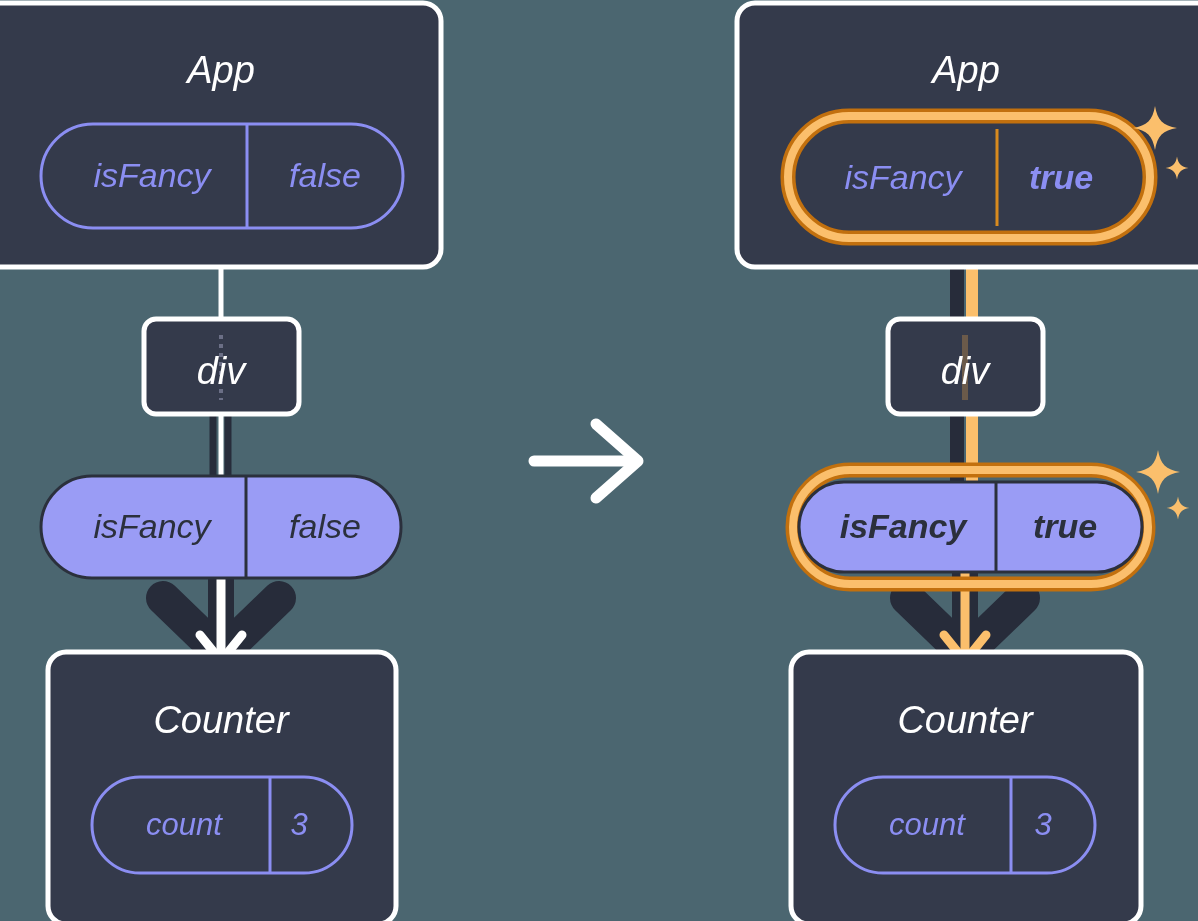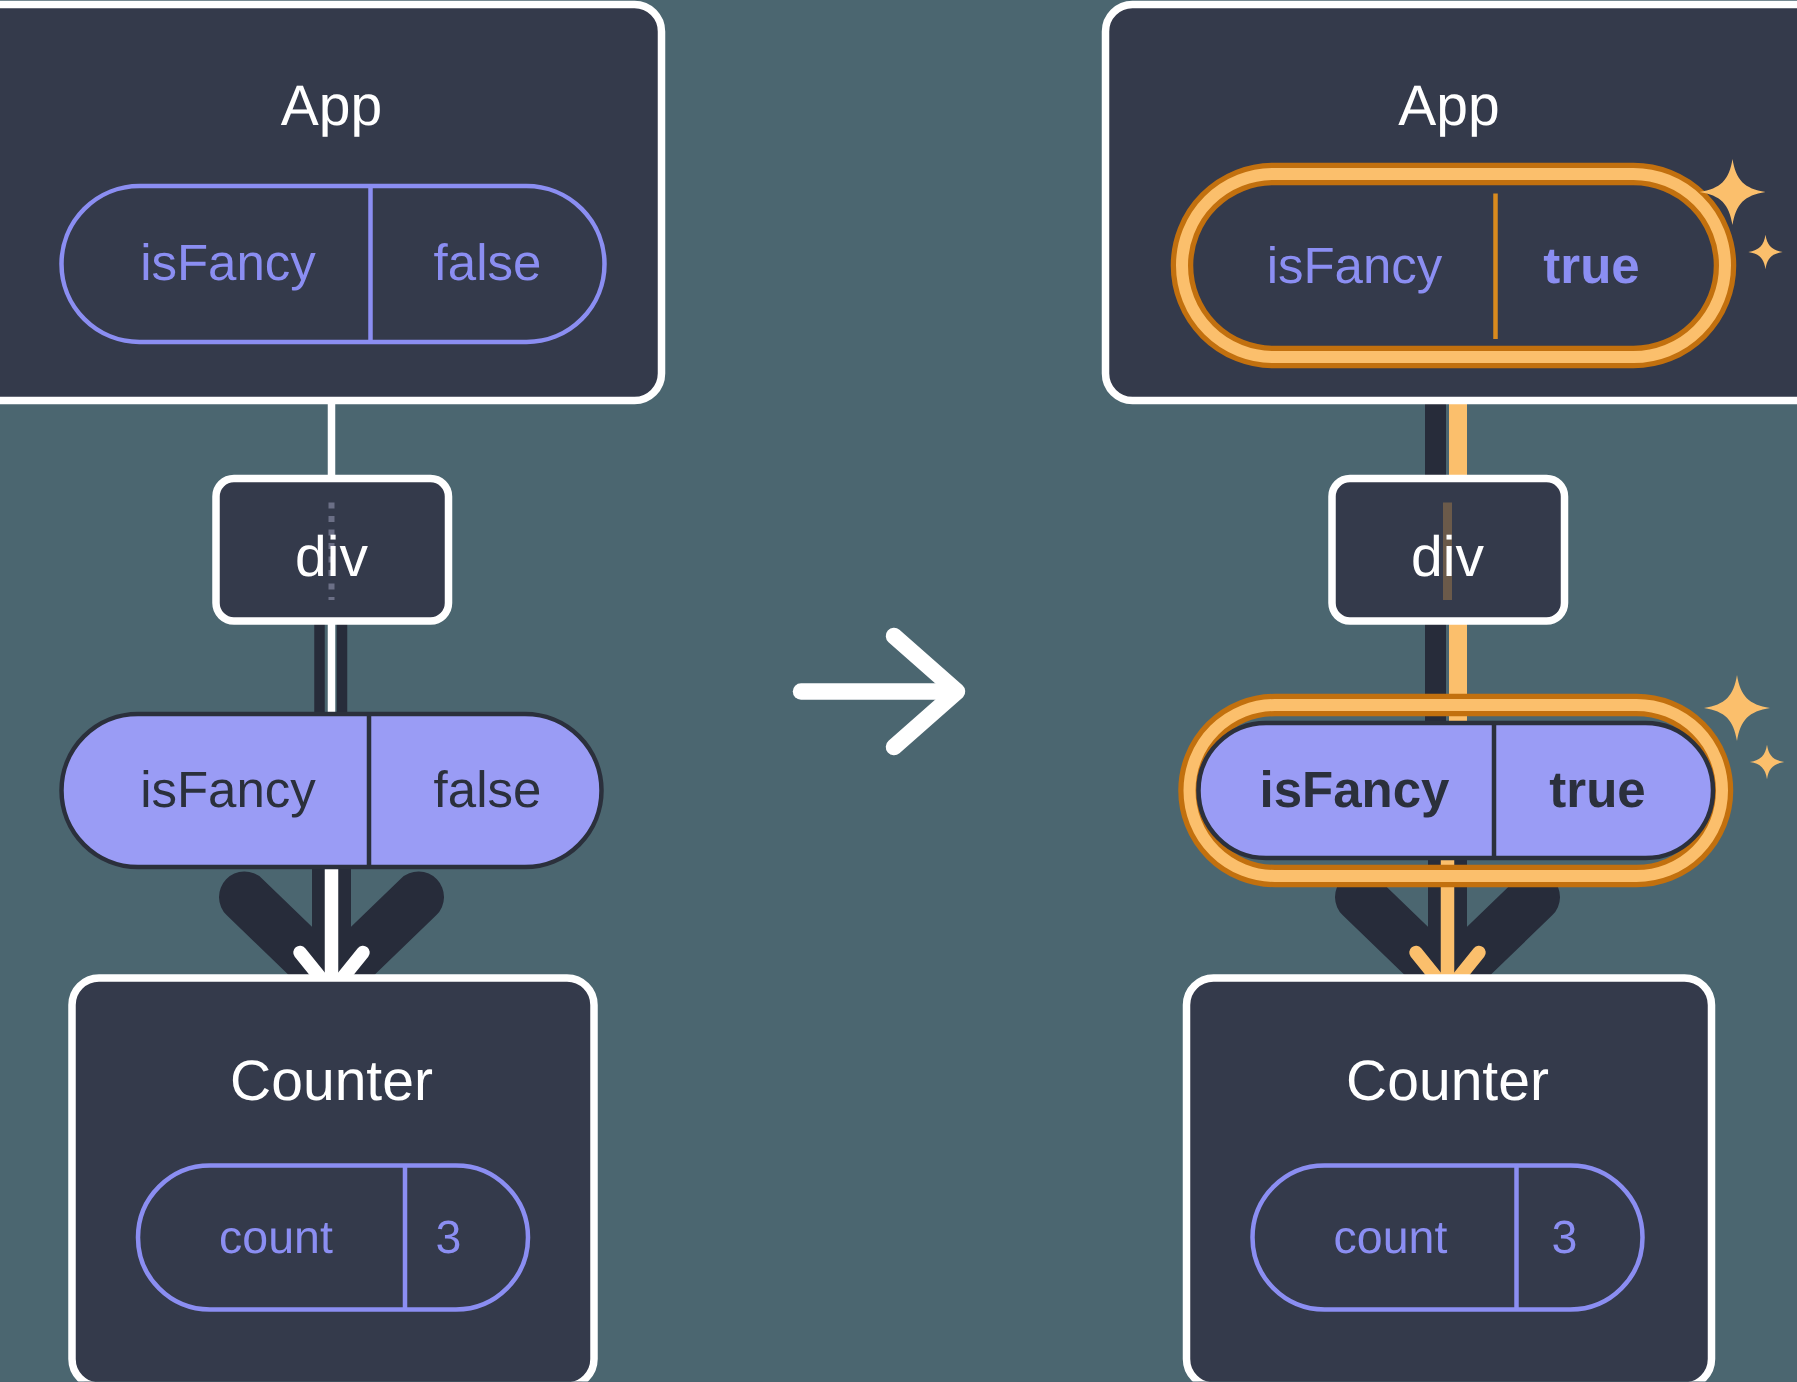--- a/index.html
+++ b/index.html
@@ -12,20 +12,21 @@
     height: 921px;
     position: relative;
     overflow: hidden;
     font-family: "Liberation Sans", sans-serif;
   }
   #stage {
     position: absolute;
     inset: 0;
     width: 1042px;
     height: 921px;
+    font-style: italic;
   }
   svg.diagram {
     position: absolute;
     left: 0;
     top: 0;
     width: 1198px;
     height: 921px;
     display: block;
   }
   .lbl {

